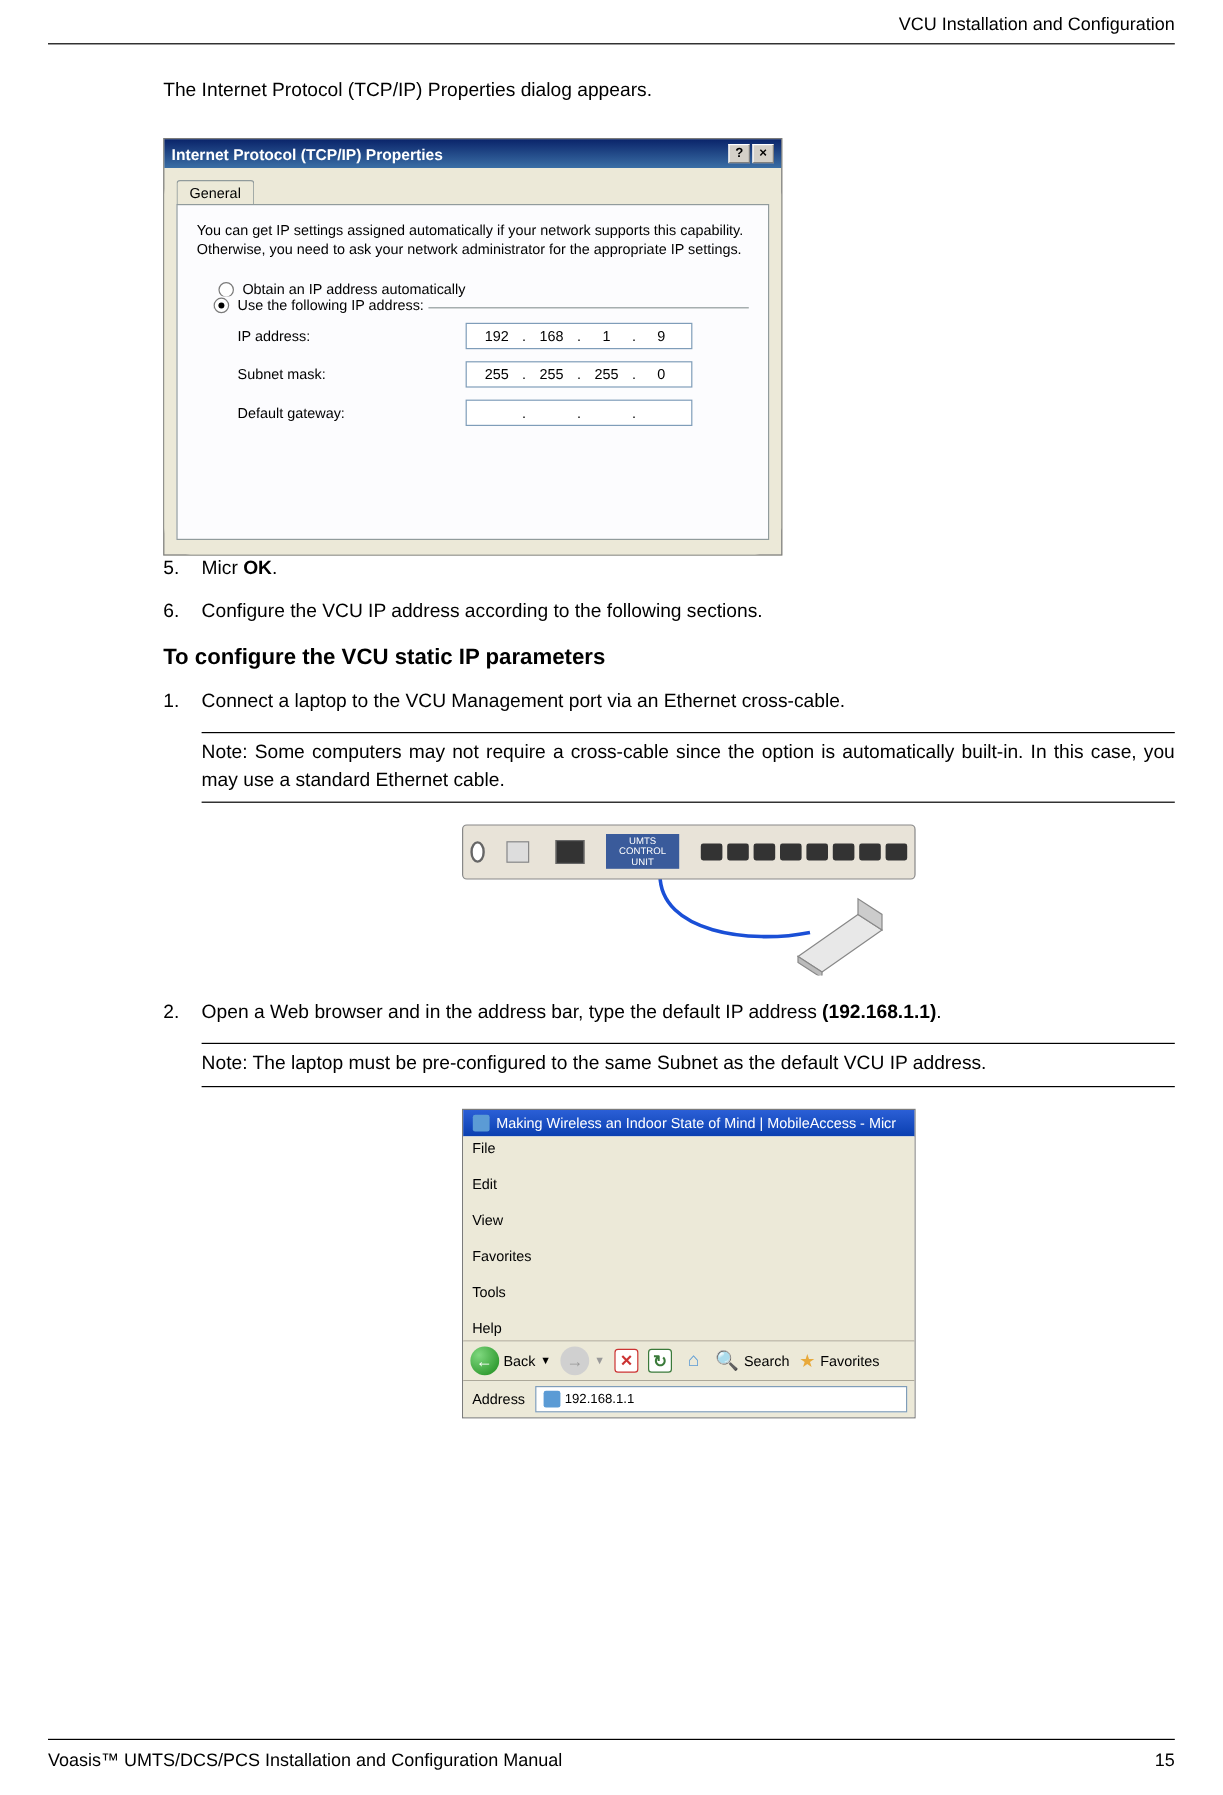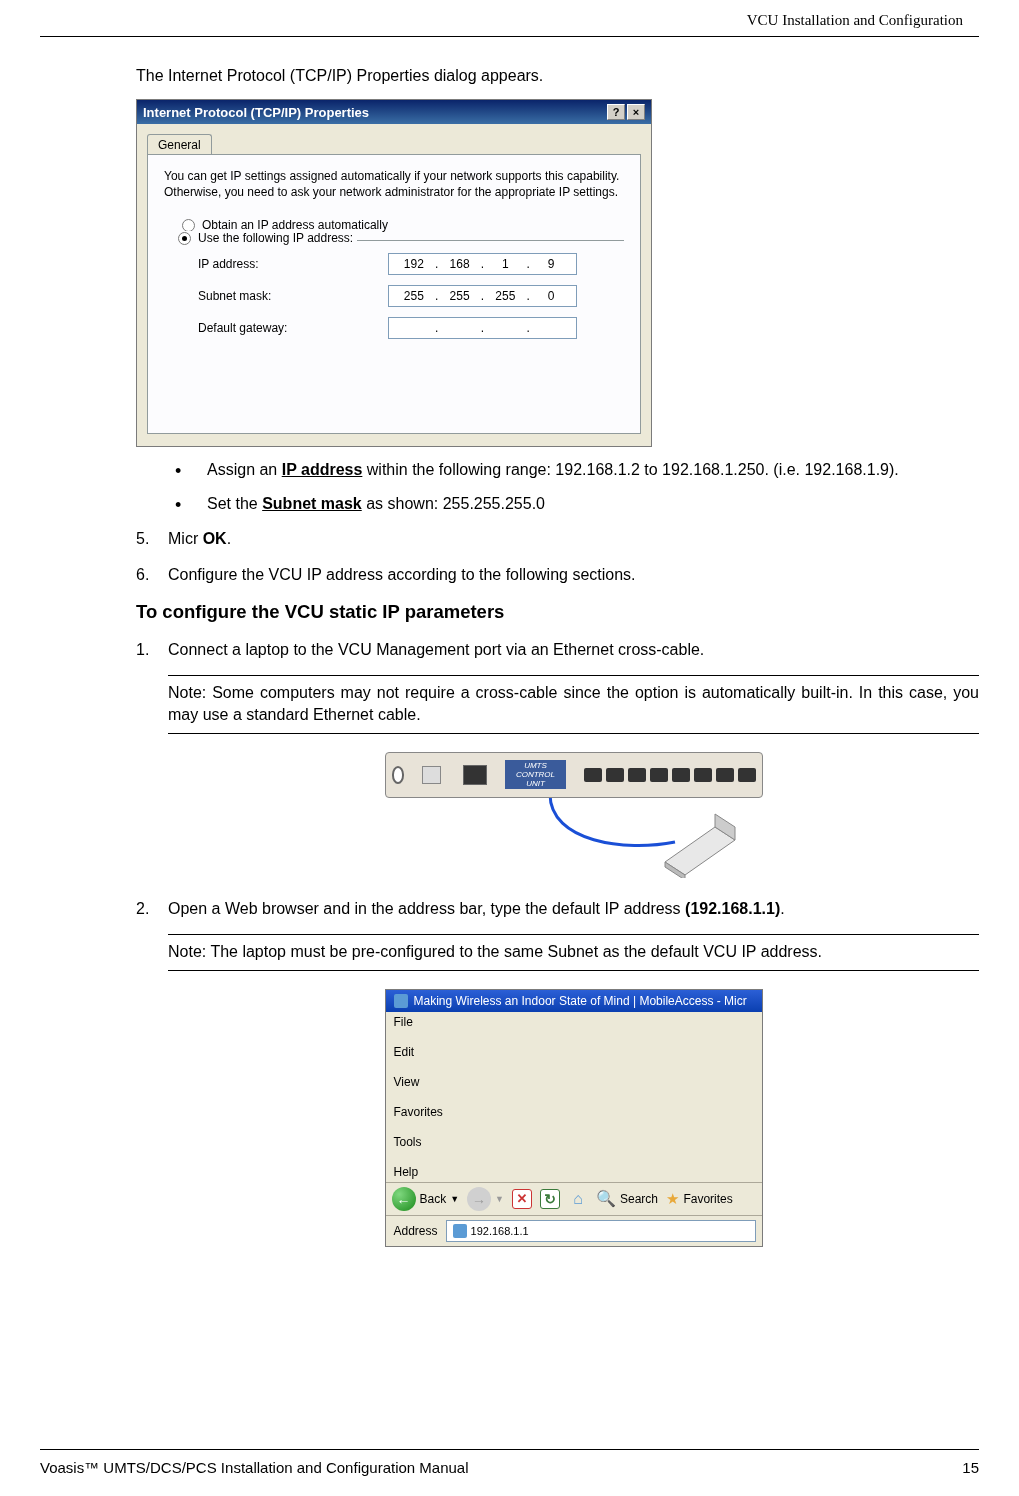--- a/index.html
+++ b/index.html
@@ -7,41 +7,40 @@
       font-family: Verdana, Geneva, sans-serif;
       width: 1019px;
       height: 1496px;
       background: #fff;
       position: relative;
       color: #000;
     }
     .header-right {
       position: absolute;
       top: 12px;
-      right: 56px;
+      right: 40px;
       font-size: 15px;
-      font-family: Liberation Serif, serif;
     }
     .top-rule {
       position: absolute;
       top: 36px;
       left: 40px;
       right: 40px;
       border-top: 1px solid #000;
     }
     .content {
       position: absolute;
       top: 67px;
       left: 40px;
       right: 40px;
     }
     .intro-text {
       margin-left: 96px;
       font-size: 16px;
-      margin-bottom: 14px;
+      margin-bottom: 30px;
     }
     
     .win-dialog {
       margin-left: 96px;
       width: 516px;
       border: 1px solid #7b7b7b;
       background: #ece9d8;
       font-family: Tahoma, sans-serif;
     }
     .titlebar {
@@ -242,21 +241,20 @@
       width: 378px;
       height: 46px;
       position: relative;
       padding: 6px;
     }
     .vcu-front {
       display: flex;
       align-items: center;
       gap: 18px;
       height: 100%;
-      font-style: italic;
     }
     .vcu-connector {
       width: 18px;
       height: 18px;
       border: 2px solid #666;
       border-radius: 50%;
       background: #fff;
     }
     .vcu-label {
       font-size: 8px;
@@ -503,28 +501,20 @@
               <span class="ip-octet"></span>
                 <span class="ip-dot">.</span>
               <span class="ip-octet"></span>
             </div>
           </div>
         </div>
       </div>
     </div>
   </div>
 
-  <ul class="bullets">
-    <li>
-      <span>Assign an </span><b><u>IP address</u></b><span> within the following range: 192.168.1.2 to 192.168.1.250. (i.e. 192.168.1.9).</span>
-    </li>
-    <li>
-      <span>Set the </span><b><u>Subnet mask</u></b><span> as shown: 255.255.255.0</span>
-    </li>
-  </ul>
 
   <div class="num-list-item">
     <span class="num">5.</span>
     <span><span>Micr </span><b>OK</b><span>.</span></span>
   </div>
   <div class="num-list-item">
     <span class="num">6.</span>
     <span>Configure the VCU IP address according to the following sections.</span>
   </div>
 

